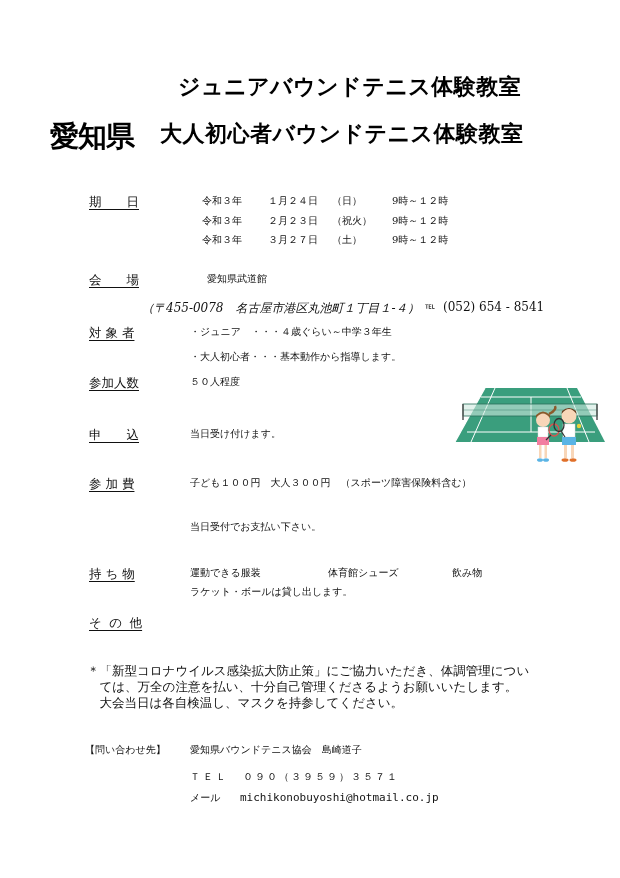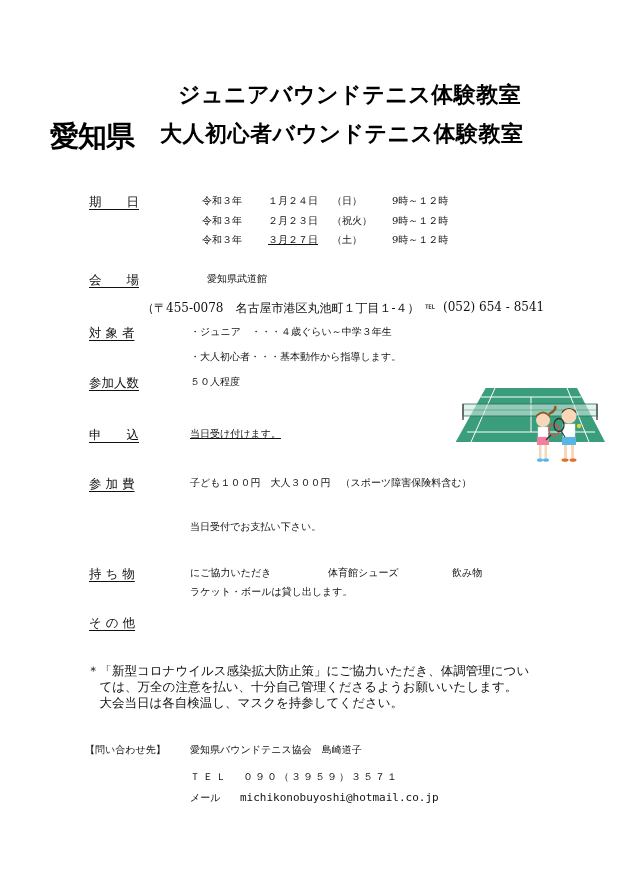--- a/index.html
+++ b/index.html
@@ -10,21 +10,21 @@
     }
     .abs { position: absolute; white-space: nowrap; }
     .pref {
       left: 50px; top: 92px; font-family: "DejaVu Sans", sans-serif;
       font-weight: bold; font-size: 29px; letter-spacing: -1px; color: #000; margin-top: 25px;
     }
     .title {
       font-family: "DejaVu Sans", sans-serif; font-weight: bold;
       font-size: 22px; color: #000; letter-spacing: 0.5px;
     }
-    .t1 { left: 178px; top: 80px; text-align: right; }
+    .t1 { left: 178px; top: 72px; text-align: right; }
     .t2 { left: 160px; top: 119px; }
     .lbl {
       left: 89px; font-size: 12.5px; text-decoration: underline;
       text-underline-offset: 3px; letter-spacing: 0px;
     }
     .val { font-size: 10px; }
     .note { font-size: 12.5px; line-height: 16px; }
     .illus { left: 455px; top: 380px; width: 150px; height: 95px; }
   </style>
 </head>
@@ -40,28 +40,28 @@
   <div class="abs val" style="left:268px; top:194px;">１月２４日</div>
   <div class="abs val" style="left:332px; top:194px;">（日）</div>
   <div class="abs val" style="left:392px; top:194px;">9時～１２時</div>
 
   <div class="abs val" style="left:202px; top:214px;">令和３年</div>
   <div class="abs val" style="left:268px; top:214px;">２月２３日</div>
   <div class="abs val" style="left:332px; top:214px;">（祝火）</div>
   <div class="abs val" style="left:392px; top:214px;">9時～１２時</div>
 
   <div class="abs val" style="left:202px; top:233px;">令和３年</div>
-  <div class="abs val" style="left:268px; top:233px;text-decoration:underline;">３月２７日</div>
+  <div class="abs val" style="left:268px; top:233px;">３月２７日</div>
   <div class="abs val" style="left:332px; top:233px;">（土）</div>
   <div class="abs val" style="left:392px; top:233px;">9時～１２時</div>
 </div>
 
 <div class="abs lbl" style="top:272px;">会　　場</div>
 <div class="abs val" style="left:190px; top:272px;margin-left:17px;">愛知県武道館</div>
-<div class="abs val" style="left:142px; top:300px; font-size:12px;">（〒455-0078　名古屋市港区丸池町１丁目１-４）</div>
+<div class="abs val" style="left:142px; top:300px; font-size:12px;font-style:italic;">（〒455-0078　名古屋市港区丸池町１丁目１-４）</div>
 <div class="abs val" style="left:425px; top:300px; font-size:12px;">℡</div>
 <div class="abs val" style="left:443px; top:300px; font-size:12px;">(052) 654 - 8541</div>
 
 <div class="abs lbl" style="top:325px;">対 象 者</div>
 <div class="abs val" style="left:190px; top:325px;">・ジュニア　・・・４歳ぐらい～中学３年生</div>
 <div class="abs val" style="left:190px; top:350px;">・大人初心者・・・基本動作から指導します。</div>
 
 <div class="abs lbl" style="top:375px;">参加人数</div>
 <div class="abs val" style="left:190px; top:375px;">５０人程度</div>
 
@@ -102,32 +102,32 @@
     <rect x="116" y="65" width="3" height="13" fill="#f8d6b8"></rect>
     <ellipse cx="110" cy="80" rx="3.5" ry="1.8" fill="#e0702a"></ellipse>
     <ellipse cx="118" cy="80" rx="3.5" ry="1.8" fill="#e0702a"></ellipse>
     <ellipse cx="104" cy="45" rx="5" ry="6.5" fill="none" stroke="#333" stroke-width="1.3"></ellipse>
     <line x1="106" y1="51" x2="110" y2="57" stroke="#333" stroke-width="1.2"></line>
     <circle cx="124" cy="46" r="2.2" fill="#e9d33a"></circle>
   </svg>
 </div>
 
 <div class="abs lbl" style="top:427px;">申　　込</div>
-<div class="abs val" style="left:190px; top:427px;text-decoration:underline;">当日受け付けます。</div>
+<div class="abs val" style="left:190px; top:427px;">当日受け付けます。</div>
 
 <div class="abs lbl" style="top:476px;">参 加 費</div>
 <div class="abs val" style="left:190px; top:476px;">子ども１００円　大人３００円　（スポーツ障害保険料含む）</div>
 <div class="abs val" style="left:190px; top:500px;margin-top:20px;">当日受付でお支払い下さい。</div>
 
 <div class="abs lbl" style="top:566px;">持 ち 物</div>
-<div class="abs val" style="left:190px; top:566px;">にご協力いただき</div>
+<div class="abs val" style="left:190px; top:566px;">運動できる服装</div>
 <div class="abs val" style="left:328px; top:566px;">体育館シューズ</div>
 <div class="abs val" style="left:452px; top:566px;">飲み物</div>
 
-<div class="abs lbl" style="top:615px;">そ の 他</div>
+<div class="abs lbl" style="top:615px;font-family:Liberation Mono, monospace;">そ の 他</div>
 <div class="abs val" style="left:190px; top:585px;">ラケット・ボールは貸し出します。</div>
 
 <div class="abs note" style="left:87px; top:663px;">＊「新型コロナウイルス感染拡大防止策」にご協力いただき、体調管理につい</div>
 <div class="abs note" style="left:87px; top:679px;">　ては、万全の注意を払い、十分自己管理くださるようお願いいたします。</div>
 <div class="abs note" style="left:87px; top:695px;">　大会当日は各自検温し、マスクを持参してください。</div>
 
 <div class="abs val" style="left:85px; top:743px;">【問い合わせ先】</div>
 <div class="abs val" style="left:190px; top:743px;">愛知県バウンドテニス協会　島崎道子</div>
 <div class="abs val" style="left:190px; top:770px; letter-spacing:3px;">ＴＥＬ</div>
 <div class="abs val" style="left:243px; top:770px; letter-spacing:2px;">０９０（３９５９）３５７１</div>

